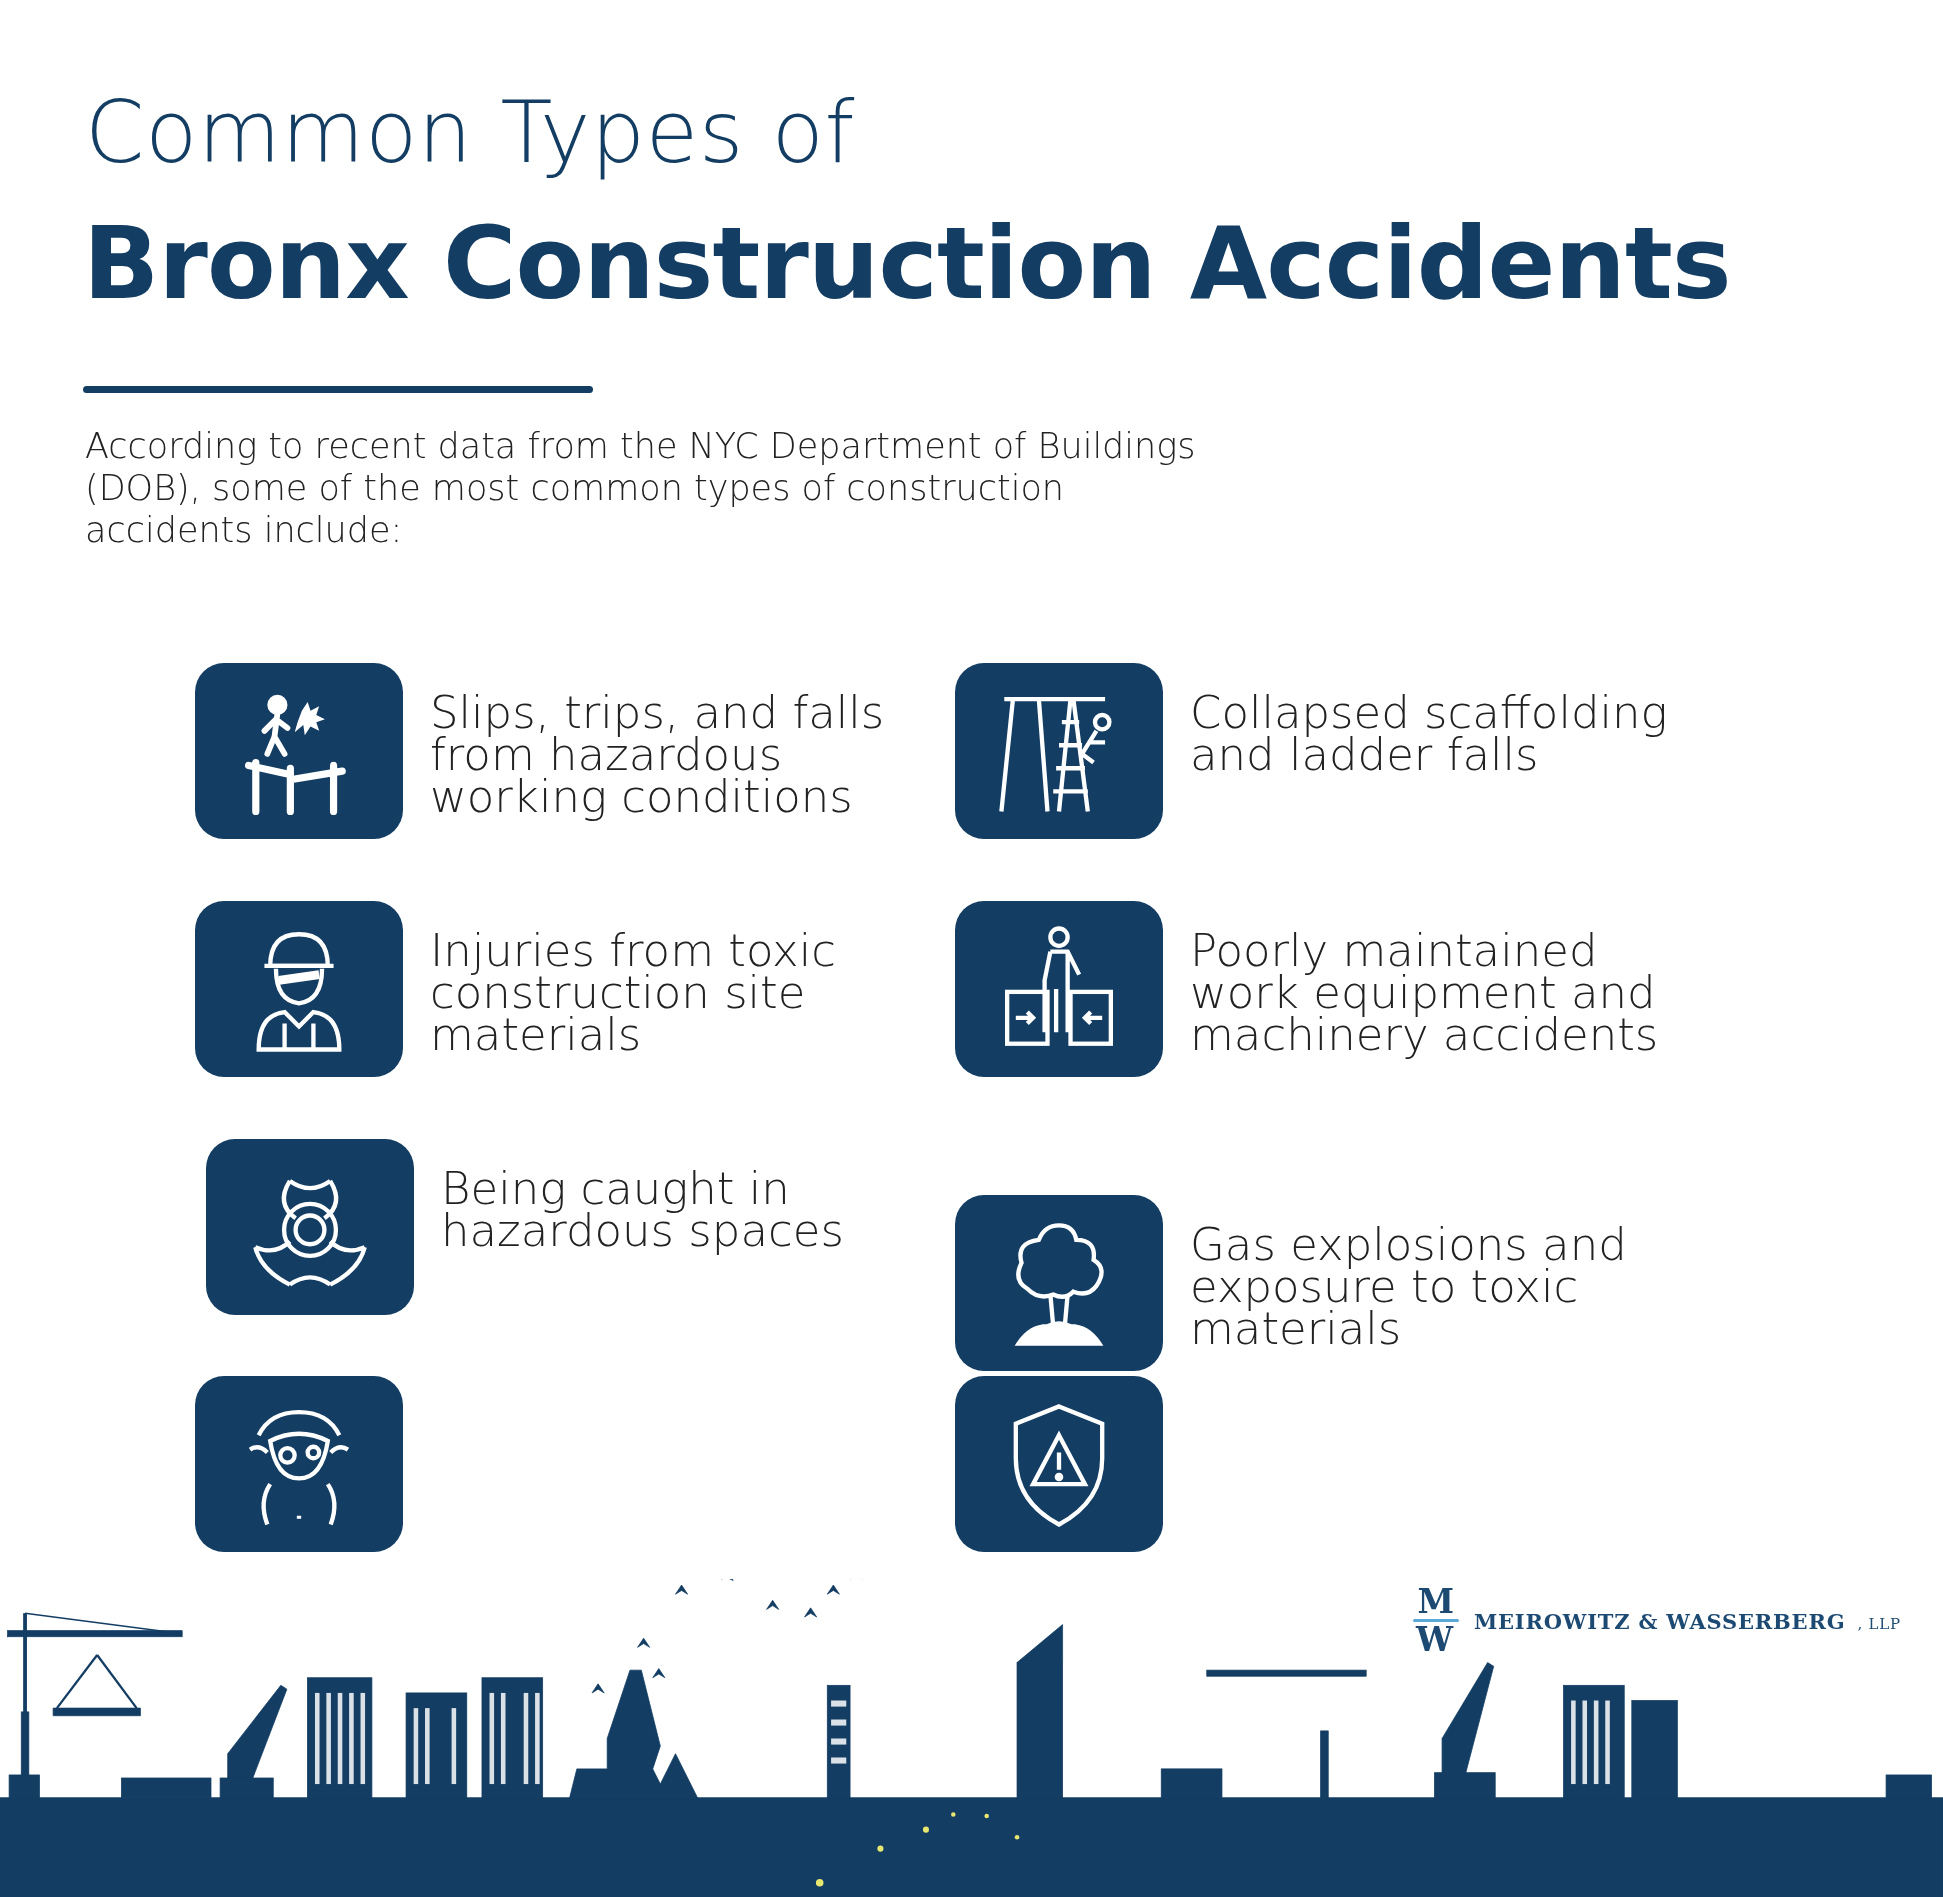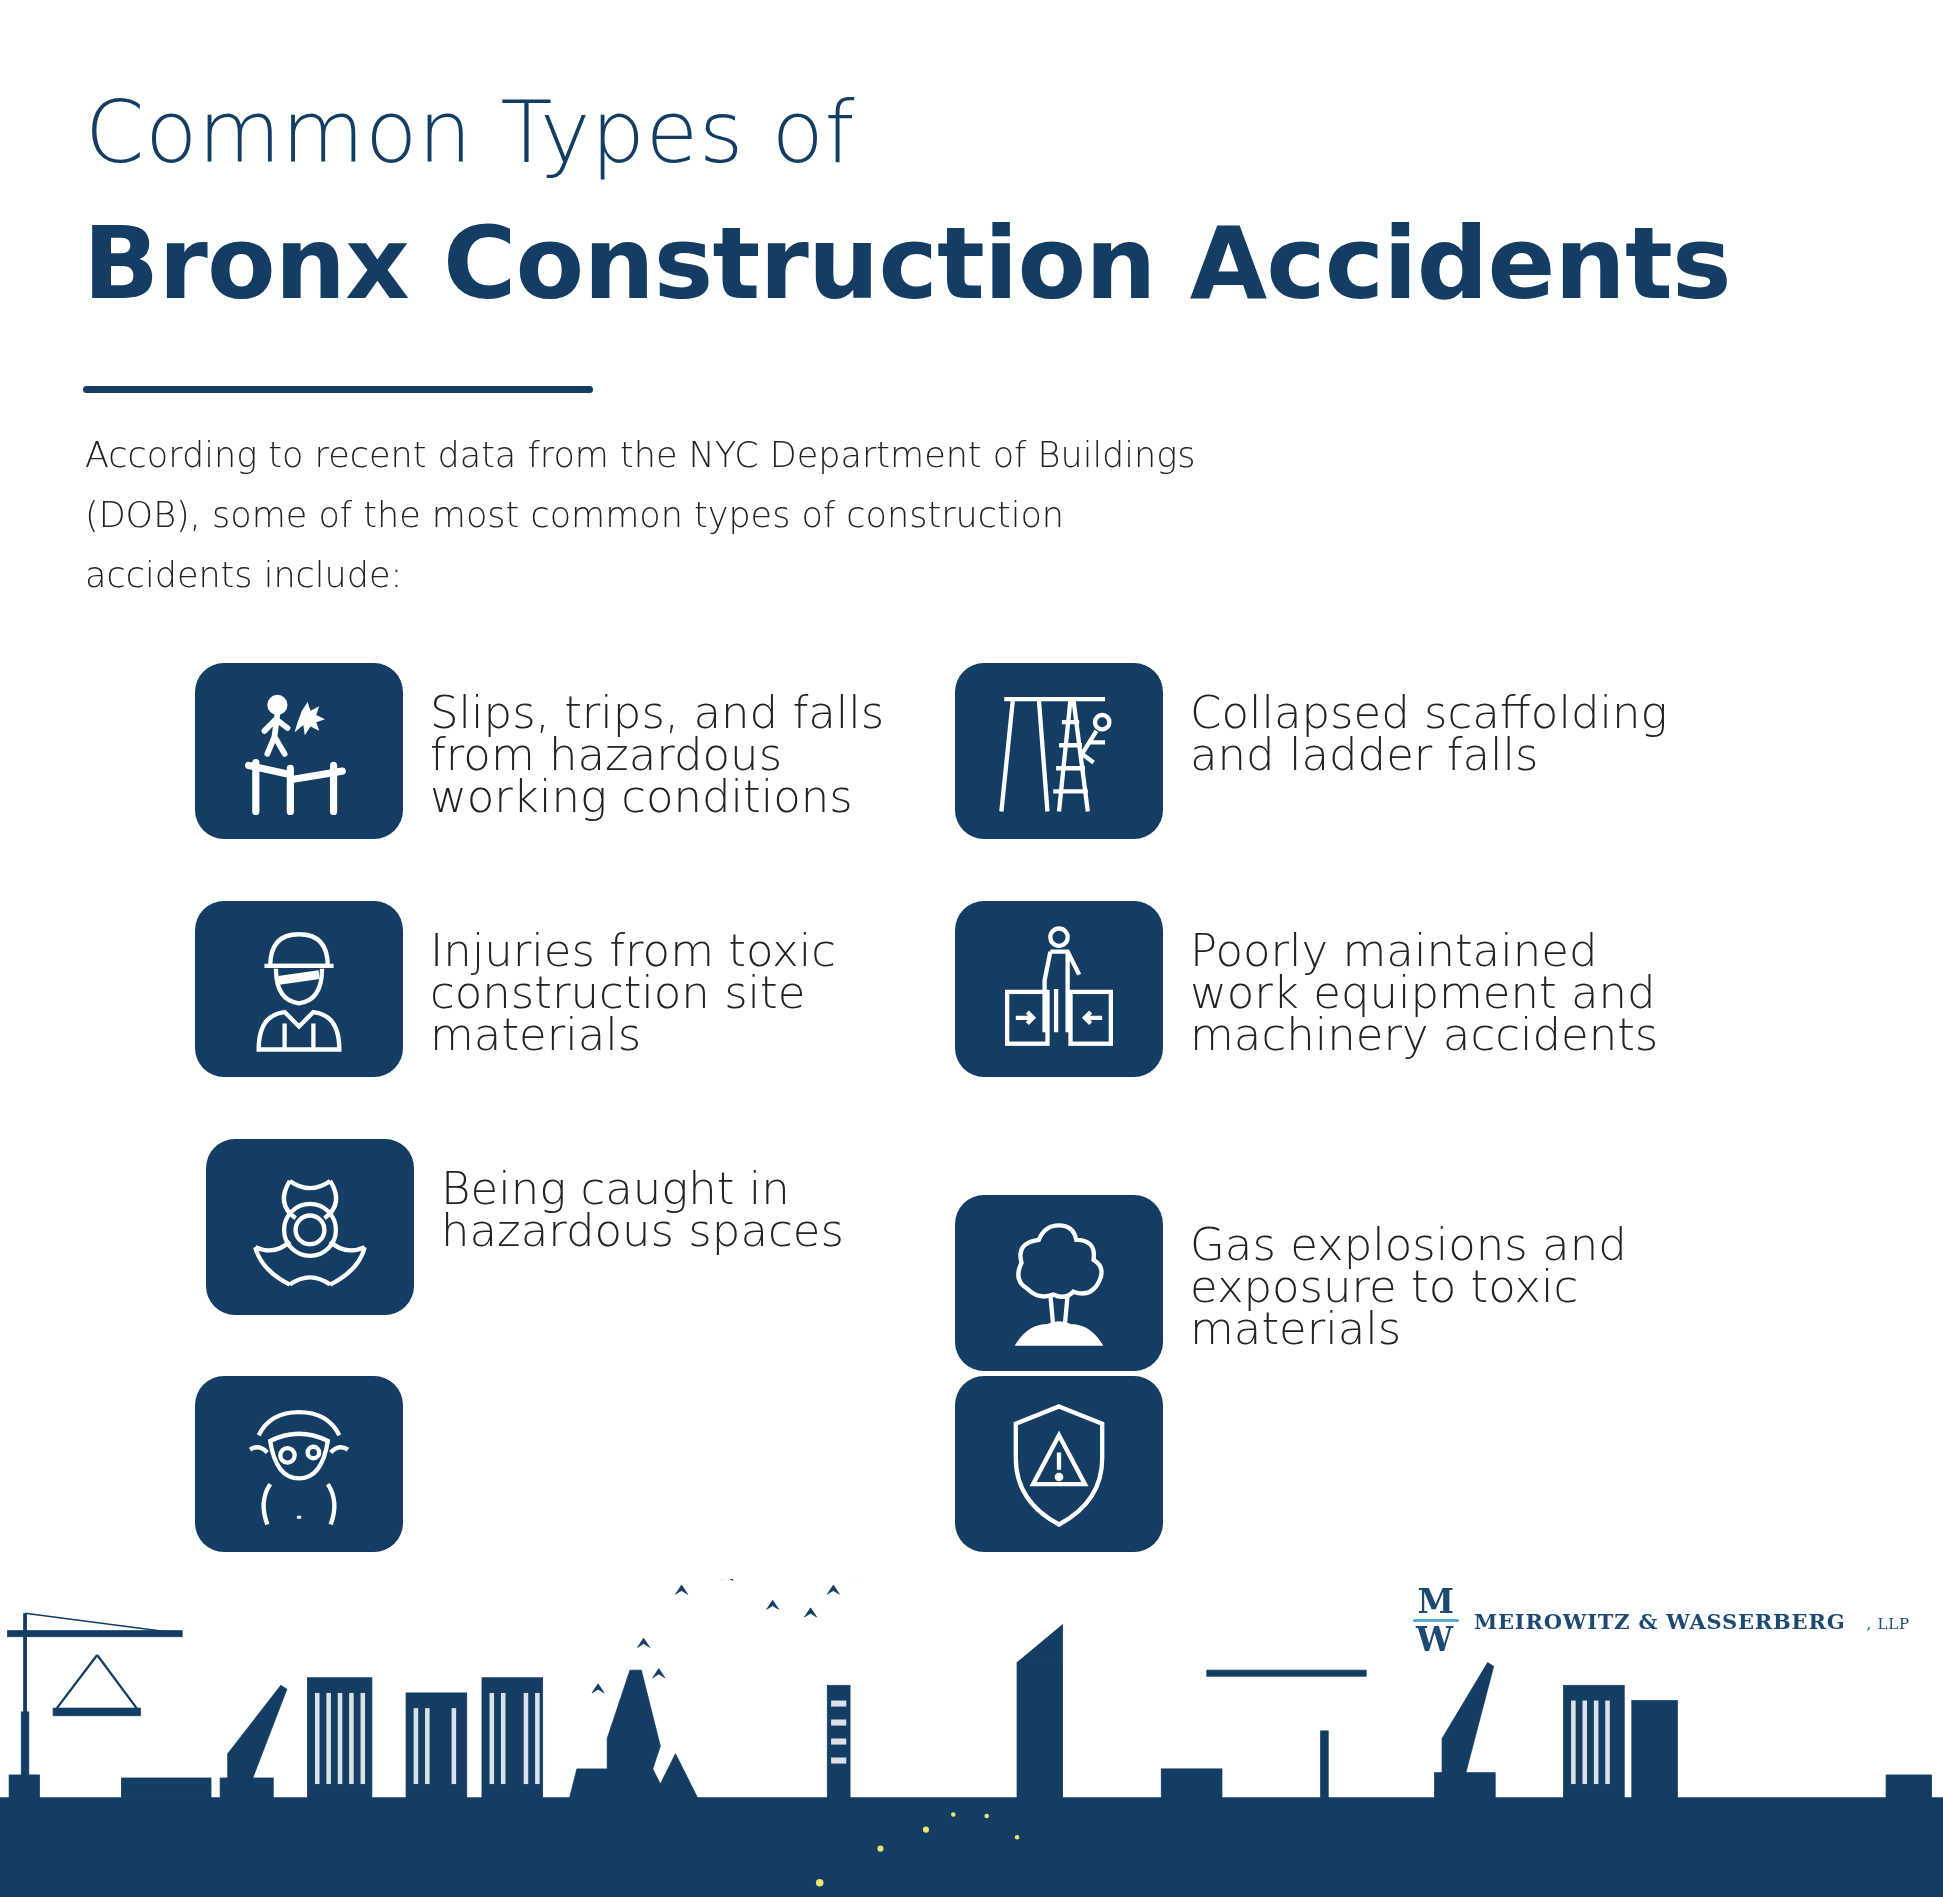--- a/index.html
+++ b/index.html
@@ -1,28 +1,28 @@
 <!DOCTYPE html>
 <html style="font-size:12px"><head>
 <meta charset="utf-8">
 <style>
   html,body{margin:0;padding:0;}
   body{width:1943px;height:1898px;position:relative;background:#ffffff;overflow:hidden;font-family:"DejaVu Sans","Liberation Sans",sans-serif;color:#1a1a1a;}
   .t1{position:absolute;left:85px;top:83px;font-size:85px;font-weight:200;color:#133d63;letter-spacing:0.8px;font-family:"DejaVu Sans",sans-serif;text-align:right;}
   .t2{position:absolute;left:83px;top:181px;font-size:100px;font-weight:bold;color:#133d63;letter-spacing:-0.8px;font-family:"DejaVu Sans",sans-serif;margin-top:24px;}
   .rule{position:absolute;left:83px;top:386px;width:510px;height:6.8px;border-radius:3.8px;background:#133d63;}
-  .intro{position:absolute;left:85px;top:425px;width:1139px;font-size:35px;line-height:60px;font-weight:300;color:#222;font-family:"DejaVu Sans",sans-serif;}
+  .intro{position:absolute;left:85px;top:425px;width:1139px;font-size:35px;line-height:42px;font-weight:300;color:#222;font-family:"DejaVu Sans",sans-serif;}
   .item{position:absolute;width:759px;height:176px;}
   .box{position:absolute;left:0;top:0;width:208px;height:176px;border-radius:29px;background:#133d63;display:flex;align-items:center;justify-content:center;}
   .box svg{width:144px;height:144px;}
   .label{position:absolute;left:235px;top:29px;width:501px;font-size:45px;line-height:42px;font-weight:300;color:#222;font-family:"DejaVu Sans",sans-serif;}
   .logo{position:absolute;left:1413px;top:1585px;display:flex;align-items:center;}
   .logo-mark{width:46px;height:73px;position:relative;}
   .logo-text{margin-left:15px;font-family:"DejaVu Serif",serif;font-weight:bold;font-size:21px;color:#1d4a73;letter-spacing:0.8px;}
-  .logo-llp{font-size:15px;font-weight:normal;margin-left:21px;}
+  .logo-llp{font-size:15px;font-weight:normal;margin-left:12px;}
   .skyline{position:absolute;left:0;top:1579px;width:1943px;height:319px;}
 </style>
 </head>
 <body>
 
 <div class="t1">Common Types of</div>
 <div class="t2">Bronx Construction Accidents</div>
 <div class="rule"></div>
 <div class="intro">According to recent data from the NYC Department of Buildings (DOB), some of the most common types of construction accidents include:</div>
 

